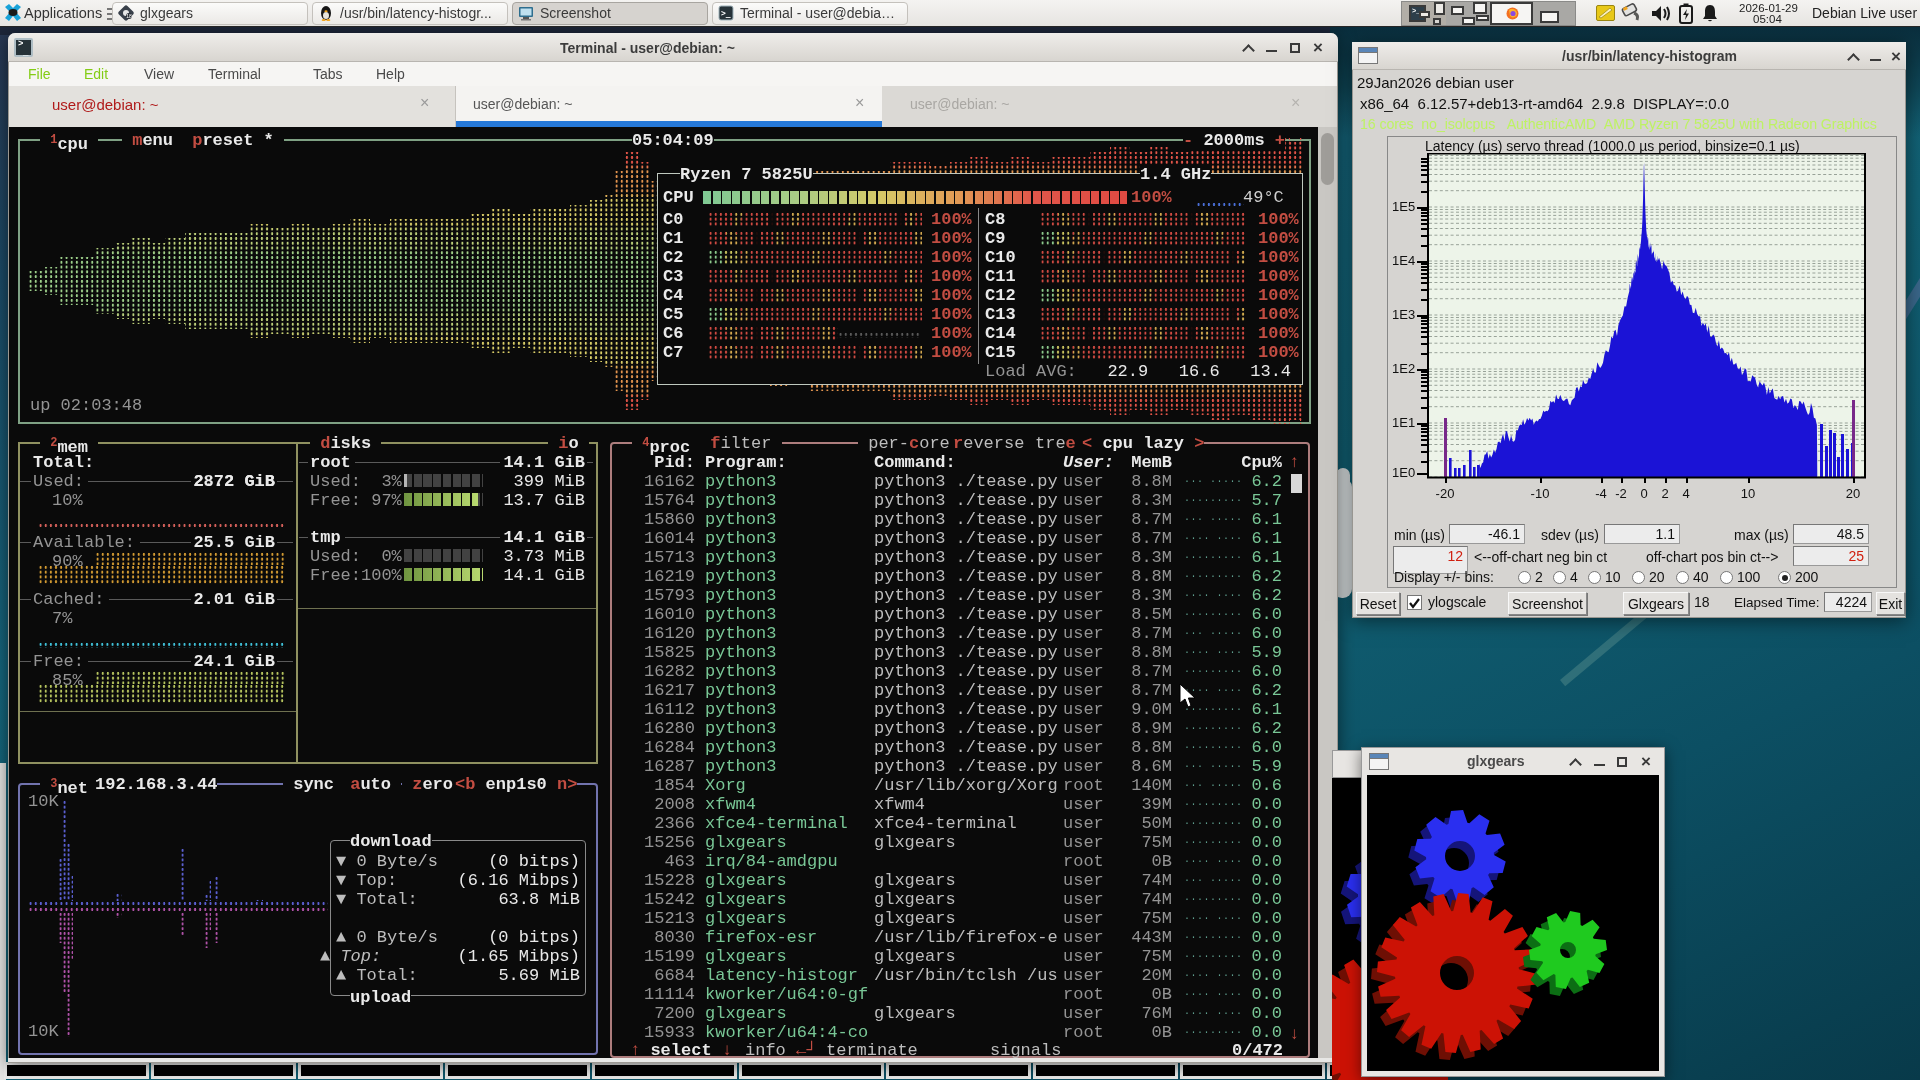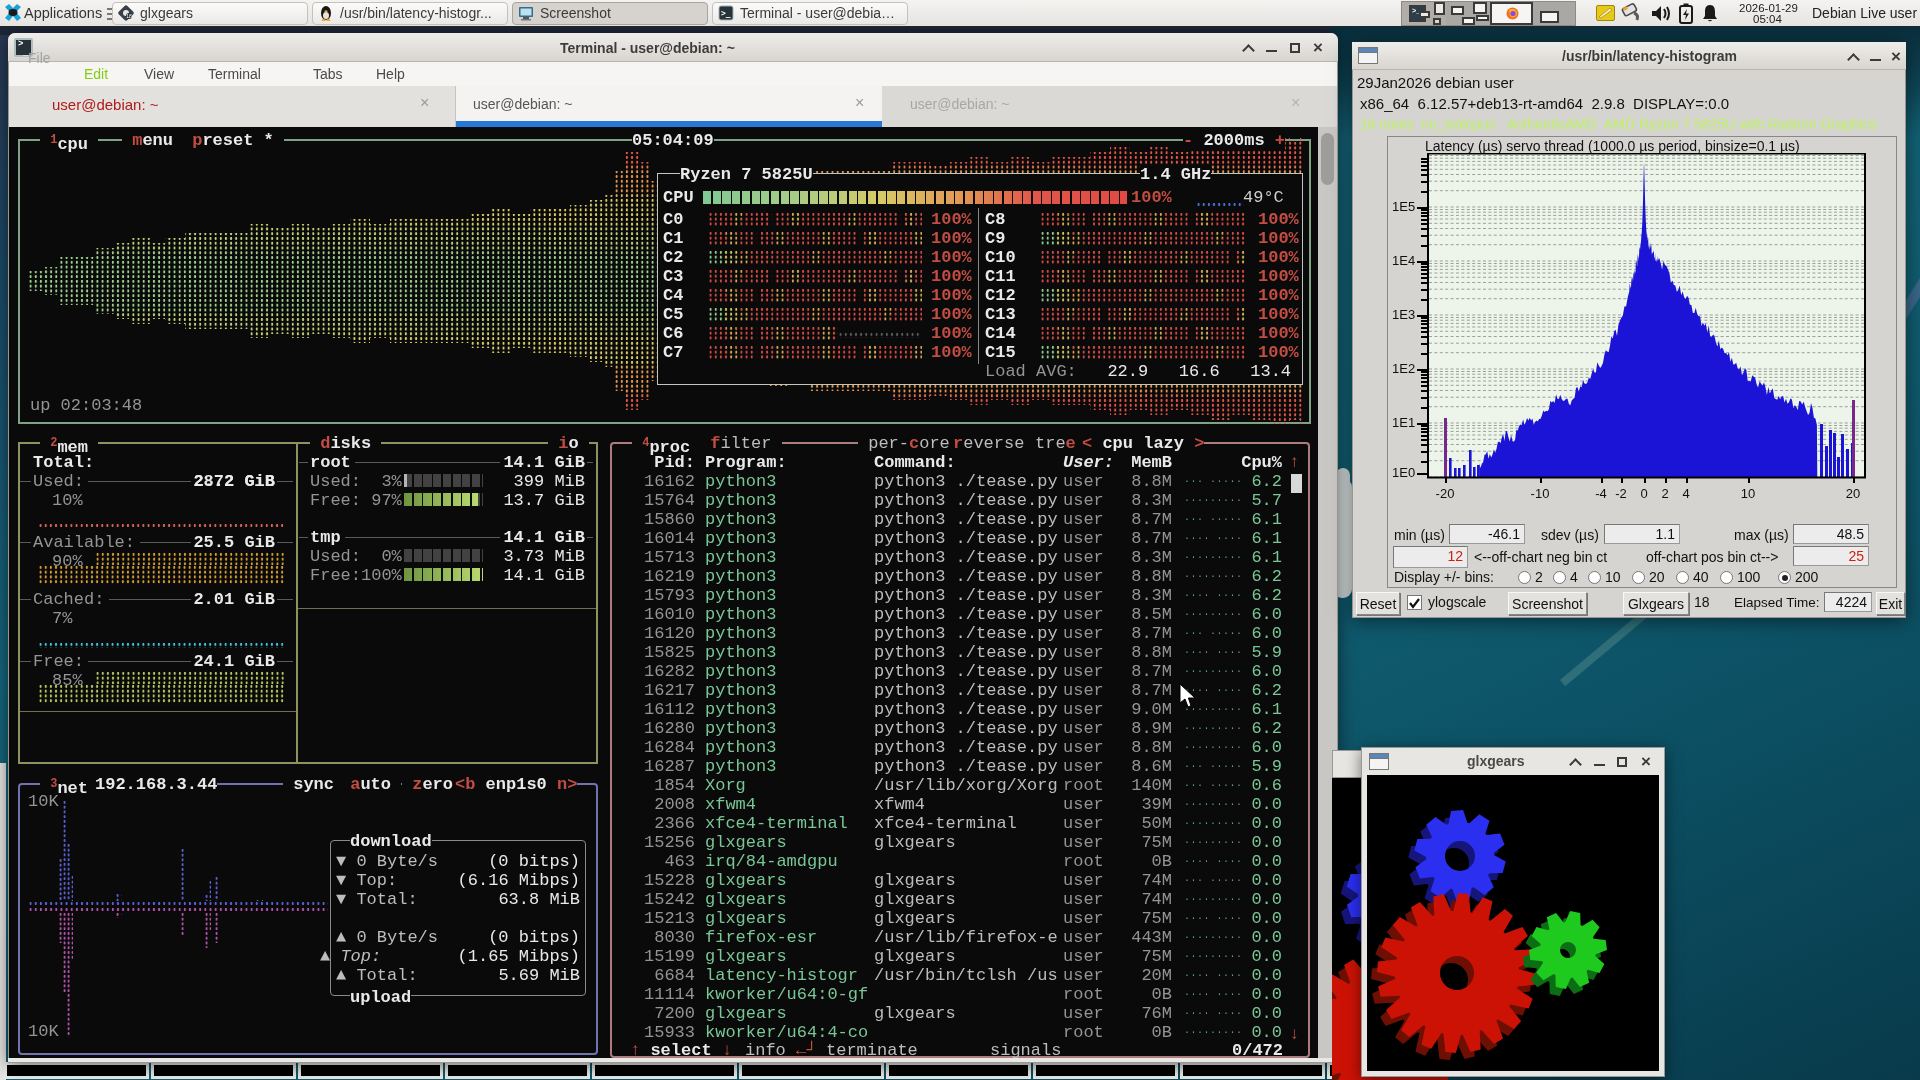--- a/index.html
+++ b/index.html
@@ -34,21 +34,21 @@
 <div class="abs" style="left:1327px;top:1062px;width:28px;height:17px;background:#000;border:3px solid #ececea"></div>
 <div class="abs" style="left:8px;top:33px;width:1330px;height:1030px;background:#000;border:1px solid #9b9892;border-radius:7px 7px 0 0;box-shadow:0 3px 18px rgba(0,0,0,.55)"></div>
 <div class="abs" style="left:8px;top:33px;width:1330px;height:29px;background:linear-gradient(#efedea,#d8d5d0);border-radius:7px 7px 0 0;border-bottom:1px solid #b8b5b0"></div>
 <div class="abs" style="left:14px;top:38px;width:19px;height:19px;background:#263238;border:2px solid #aebdc4;border-radius:2px;color:#fff;font:bold 9px/8px 'Liberation Mono',monospace;padding-left:2px">&gt;<span style="position:absolute;left:7px;top:9px">_</span></div>
 <div class="abs b" style="left:560px;top:40px;white-space:nowrap;font-size:14px;color:#3c3c3c">Terminal - user@debian: ~</div>
 <div class="abs chev" style="left:1244px;top:46px"></div>
 <div class="abs mini" style="left:1266px;top:50px;width:11px"></div>
 <div class="abs sq" style="left:1290px;top:43px"></div>
 <div class="abs xx" style="left:1313px;top:43px">×</div>
 <div class="abs" style="left:9px;top:62px;width:1328px;height:24px;background:#f6f5f3"></div>
-<div class="abs " style="left:28px;top:50px;white-space:nowrap;font-size:14px;color:#a3a3a3">File</div>
+<div class="abs " style="left:28px;top:66px;white-space:nowrap;font-size:14px;color:#84cc16">File</div>
 <div class="abs " style="left:84px;top:66px;white-space:nowrap;font-size:14px;color:#84cc16">Edit</div>
 <div class="abs " style="left:144px;top:66px;white-space:nowrap;font-size:14px;color:#4a4a4a">View</div>
 <div class="abs " style="left:208px;top:66px;white-space:nowrap;font-size:14px;color:#4a4a4a">Terminal</div>
 <div class="abs " style="left:313px;top:66px;white-space:nowrap;font-size:14px;color:#4a4a4a">Tabs</div>
 <div class="abs " style="left:376px;top:66px;white-space:nowrap;font-size:14px;color:#4a4a4a">Help</div>
 <div class="abs" style="left:9px;top:86px;width:1328px;height:41px;background:#dbd9d5"></div>
 <div class="abs" style="left:9px;top:86px;width:447px;height:41px;background:#e3e1dd;border-right:1px solid #c6c3be"></div>
 <div class="abs " style="left:52px;top:96px;white-space:nowrap;font-size:15px;color:#b01a1a">user@debian: ~</div>
 <div class="abs " style="left:420px;top:94px;white-space:nowrap;font-size:16px;color:#9a9a9a">×</div>
 <div class="abs" style="left:456px;top:86px;width:426px;height:41px;background:#f4f3f1"></div>
@@ -454,21 +454,21 @@
 <div class="abs " style="left:1838px;top:486px;white-space:nowrap;font-size:13px;color:#111">
     <div style="width:30px;text-align:center">20</div>
   </div>
 <div class="abs" style="left:1853px;top:478px;width:2px;height:5px;background:#000"></div>
 <div class="abs " style="left:1394px;top:527px;white-space:nowrap;font-size:14px;color:#111">min (µs)</div>
 <div class="abs" style="left:1449px;top:524px;width:76px;height:20px;background:#ececec;border:1px solid #999;border-top-color:#777;border-left-color:#777;font-size:14px;color:#111;text-align:right;padding:1px 4px 0 0">-46.1</div>
 <div class="abs " style="left:1541px;top:527px;white-space:nowrap;font-size:14px;color:#111">sdev (µs)</div>
 <div class="abs" style="left:1604px;top:524px;width:76px;height:20px;background:#ececec;border:1px solid #999;border-top-color:#777;border-left-color:#777;font-size:14px;color:#111;text-align:right;padding:1px 4px 0 0">1.1</div>
 <div class="abs " style="left:1734px;top:527px;white-space:nowrap;font-size:14px;color:#111">max (µs)</div>
 <div class="abs" style="left:1793px;top:524px;width:76px;height:20px;background:#ececec;border:1px solid #999;border-top-color:#777;border-left-color:#777;font-size:14px;color:#111;text-align:right;padding:1px 4px 0 0">48.5</div>
-<div class="abs" style="left:1393px;top:546px;width:75px;height:22px;background:#ececec;border:1px solid #999;border-top-color:#777;border-left-color:#777;font-size:14px;color:#d02010;text-align:right;padding:1px 4px 0 0">12</div>
+<div class="abs" style="left:1393px;top:546px;width:75px;height:28px;background:#ececec;border:1px solid #999;border-top-color:#777;border-left-color:#777;font-size:14px;color:#d02010;text-align:right;padding:1px 4px 0 0">12</div>
 <div class="abs " style="left:1474px;top:549px;white-space:nowrap;font-size:14px;color:#111">&lt;--off-chart neg bin ct</div>
 <div class="abs " style="left:1646px;top:549px;white-space:nowrap;font-size:14px;color:#111">off-chart pos bin ct--&gt;</div>
 <div class="abs" style="left:1793px;top:546px;width:76px;height:20px;background:#ececec;border:1px solid #999;border-top-color:#777;border-left-color:#777;font-size:14px;color:#d02010;text-align:right;padding:1px 4px 0 0">25</div>
 <div class="abs " style="left:1394px;top:569px;white-space:nowrap;font-size:14px;color:#111">Display +/- bins:</div>
 <div class="abs" style="left:1518px;top:571px;width:13px;height:13px;border-radius:50%;background:#fff;border:1px solid #777"></div>
 <div class="abs " style="left:1535px;top:569px;white-space:nowrap;font-size:14px;color:#111">2</div>
 <div class="abs" style="left:1553px;top:571px;width:13px;height:13px;border-radius:50%;background:#fff;border:1px solid #777"></div>
 <div class="abs " style="left:1570px;top:569px;white-space:nowrap;font-size:14px;color:#111">4</div>
 <div class="abs" style="left:1588px;top:571px;width:13px;height:13px;border-radius:50%;background:#fff;border:1px solid #777"></div>
 <div class="abs " style="left:1605px;top:569px;white-space:nowrap;font-size:14px;color:#111">10</div>

